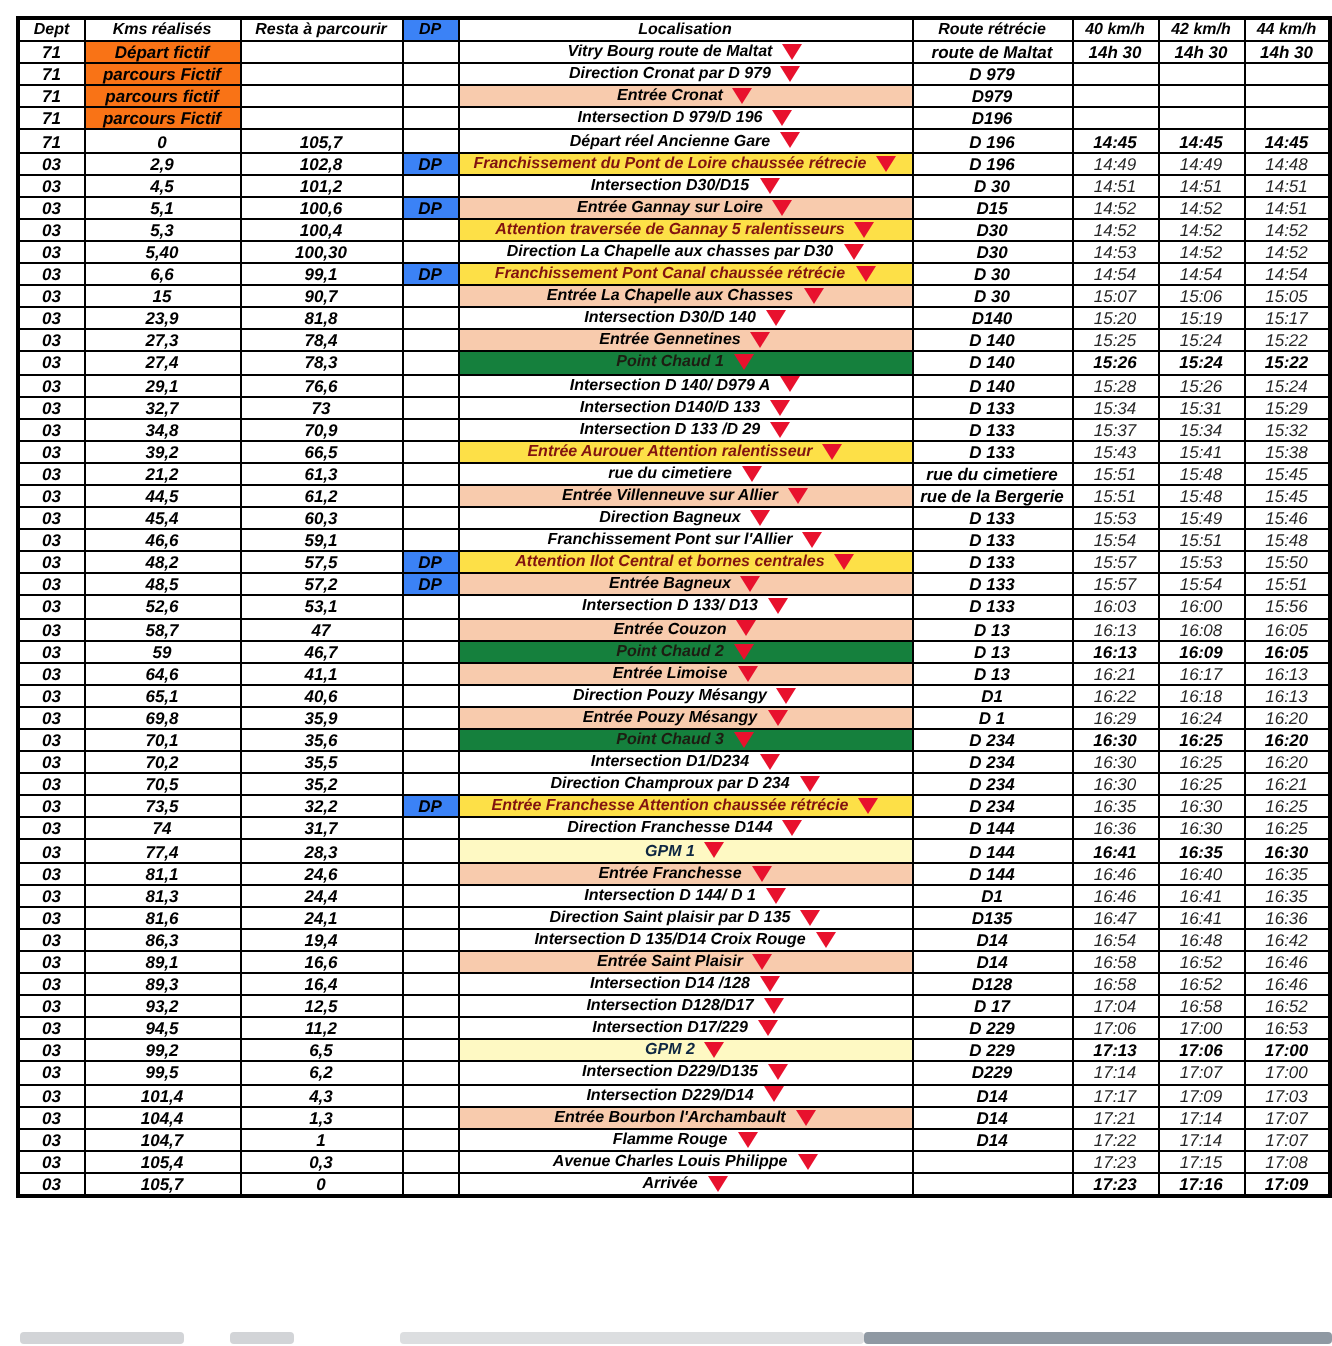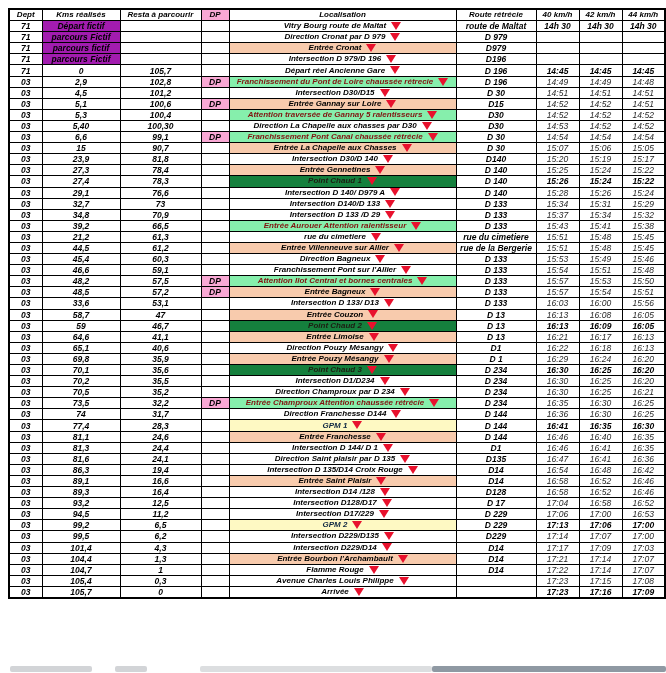--- a/index.html
+++ b/index.html
@@ -28,24 +28,24 @@
     font-size:8.5px;
     font-weight:bold;
     color:#000;
     white-space:nowrap;
     overflow:hidden;
   }
   th { font-size:8px; }
   td.c-loc { font-size:8px; }
   td.c-t { font-weight:normal; color:#262626; }
   tr.bt td.c-t { font-weight:bold; color:#000; }
-  .gray  { background:#a21caf; }
-  .dpy   { background:#f9a8d4; }
+  .gray  { background:#f97316; }
+  .dpy   { background:#3b82f6; }
   .peach { background:#f8cbad;margin-top:44px; }
-  .red   { background:#86efac; color:#811310; }
+  .red   { background:#fde047; color:#811310; }
   .red .loc-text { color:#811310; }
   .green { background:#15803d; color:#1d1d12; }
   .blue  { background:#fef9c3; color:#0e2742; }
   .tri {
     display:inline-block;
     width:0; height:0;
     border-left:5px solid transparent;
     border-right:5px solid transparent;
     border-top:8px solid #e8112d;
     margin-left:5px;
@@ -358,21 +358,21 @@
     <td class="c-resta">57,2</td>
     <td class="c-dp dpy">DP</td>
     <td class="c-loc peach"><span class="loc-text">Entrée Bagneux</span><span class="tri" hidden=""></span></td>
     <td class="c-route">D 133</td>
     <td class="c-t">15:57</td>
     <td class="c-t">15:54</td>
     <td class="c-t">15:51</td>
   </tr>
         <tr>
     <td class="c-dept">03</td>
-    <td class="c-kms">33,6</td>
+    <td class="c-kms">52,6</td>
     <td class="c-resta">53,1</td>
     <td class="c-dp"></td>
     <td class="c-loc"><span class="loc-text">Intersection D 133/ D13</span><span class="tri" hidden=""></span></td>
     <td class="c-route">D 133</td>
     <td class="c-t">16:03</td>
     <td class="c-t">16:00</td>
     <td class="c-t">15:56</td>
   </tr>
         <tr>
     <td class="c-dept">03</td>
@@ -460,21 +460,21 @@
     <td class="c-route">D 234</td>
     <td class="c-t">16:30</td>
     <td class="c-t">16:25</td>
     <td class="c-t">16:21</td>
   </tr>
         <tr>
     <td class="c-dept">03</td>
     <td class="c-kms">73,5</td>
     <td class="c-resta">32,2</td>
     <td class="c-dp dpy">DP</td>
-    <td class="c-loc red"><span class="loc-text">Entrée Champroux Attention chaussée rétrécie</span><span class="tri" hidden=""></span></td>
+    <td class="c-loc red"><span class="loc-text">Entrée Franchesse Attention chaussée rétrécie</span><span class="tri" hidden=""></span></td>
     <td class="c-route">D 234</td>
     <td class="c-t">16:35</td>
     <td class="c-t">16:30</td>
     <td class="c-t">16:25</td>
   </tr>
         <tr>
     <td class="c-dept">03</td>
     <td class="c-kms">74</td>
     <td class="c-resta">31,7</td>
     <td class="c-dp"></td>

